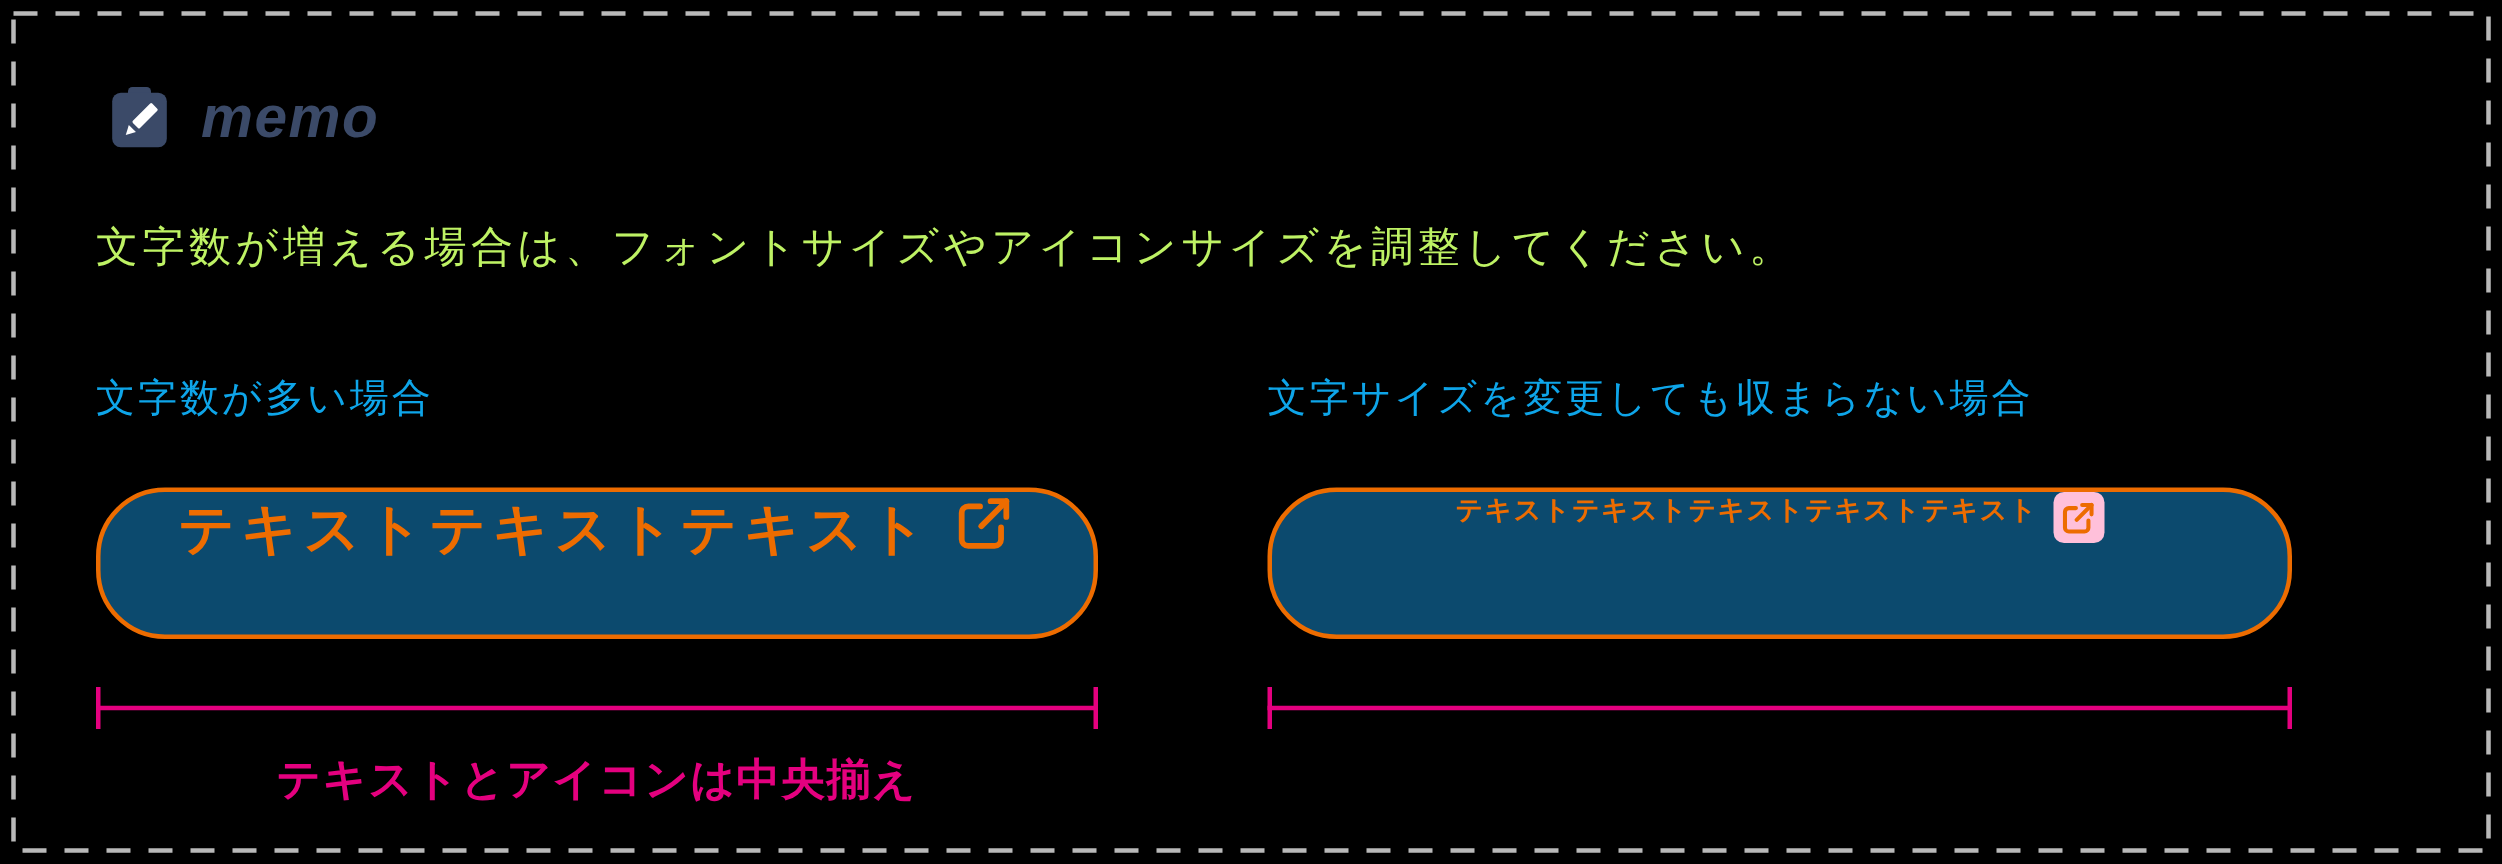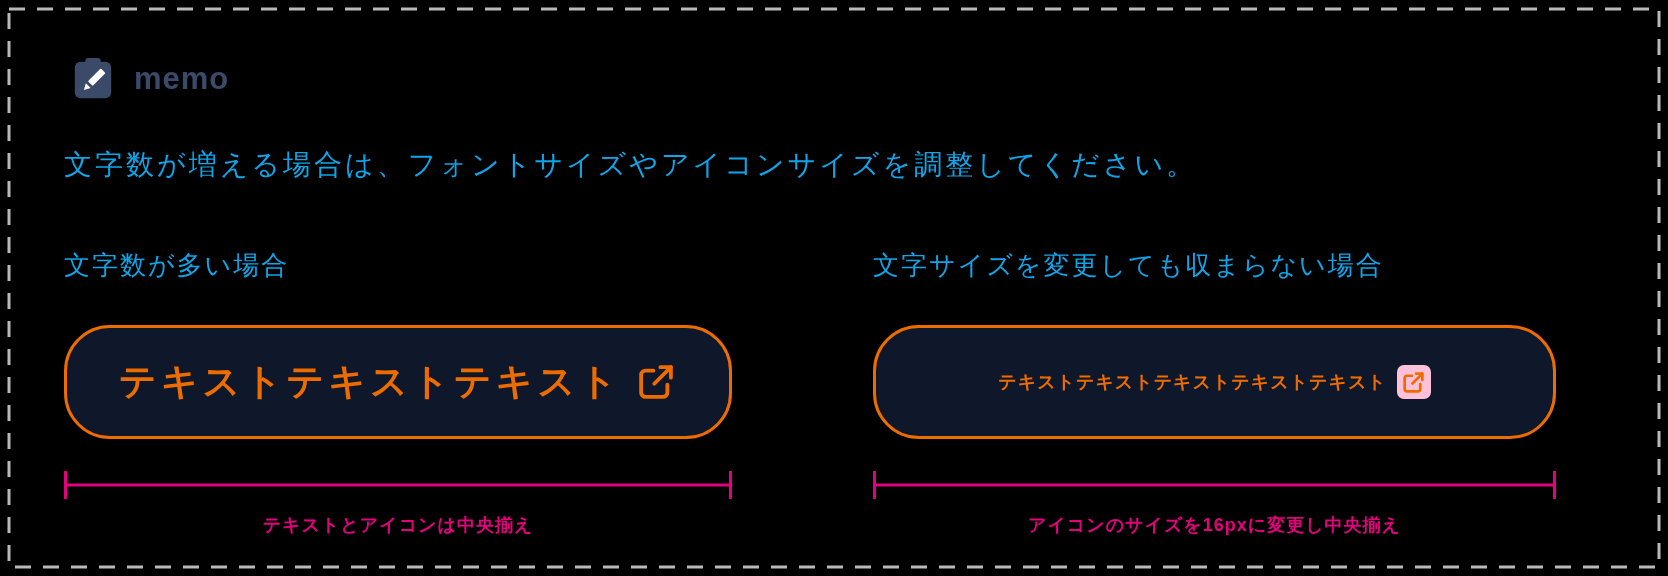--- a/index.html
+++ b/index.html
@@ -1,40 +1,40 @@
 <!DOCTYPE html>
 <html><head>
 <meta charset="utf-8">
 <style>
   html,body{margin:0;padding:0;background:#000;}
   .frame{position:relative;width:1668px;height:576px;background:#000000;overflow:hidden;
          font-family:"Liberation Sans","DejaVu Sans",sans-serif;}
   .dashed{position:absolute;left:0;top:0;}
   .header{position:absolute;left:70px;top:56px;display:flex;align-items:center;gap:18px;}
-  .header .title{font-size:31px;font-weight:700;color:#3b4a68;letter-spacing:1px;}
-  .desc{position:absolute;left:64px;top:146px;font-size:28px;color:#0ea5e9;letter-spacing:3px;}
+  .header .title{font-size:39px;font-weight:700;color:#3b4a68;letter-spacing:1px;font-style:italic;}
+  .desc{position:absolute;left:64px;top:146px;font-size:28px;color:#bef264;letter-spacing:3px;}
   .col{position:absolute;top:248px;}
   .col1{left:64px;width:668px;}
-  .col2{left:845px;width:683px;margin-left:28px;}
+  .col2{left:845px;width:683px;}
   .case-label{font-size:26px;color:#0ea5e9;letter-spacing:2px;margin-bottom:42px;white-space:nowrap;}
-  .pill{box-sizing:border-box;height:114px;background:#0f172a;border:3px solid #ed6c00;border-radius:46px;
-        display:flex;align-items:center;justify-content:center;cursor:pointer;}
+  .pill{box-sizing:border-box;height:101px;background:#0c4a6e;border:3px solid #ed6c00;border-radius:46px;
+        display:flex;align-items:flex-start;justify-content:center;cursor:pointer;}
   .pill-text{color:#ed6c00;font-weight:700;white-space:nowrap;}
   .col1 .pill-text{font-size:37px;letter-spacing:4px;}
   .col2 .pill-text{font-size:18px;letter-spacing:1px;}
   .icon-lg{width:42px;height:42px;margin-left:14px;flex:none;}
   .icon-wrap{width:34px;height:34px;margin-left:10px;background:#ffc0da;border-radius:7px;
              display:flex;align-items:center;justify-content:center;flex:none;}
   .icon-sm{width:25px;height:25px;}
   .mline{position:relative;height:28px;margin-top:32px;}
   .mline .bar{position:absolute;left:0;right:0;top:50%;height:3px;transform:translateY(-50%);background:#e4007f;}
   .mline .cap{position:absolute;top:0;bottom:0;width:3px;background:#e4007f;}
   .mline .capL{left:0;}
   .mline .capR{right:0;}
-  .annot{margin-top:14px;text-align:center;font-size:18px;font-weight:600;color:#e4007f;letter-spacing:1px;white-space:nowrap;}
+  .annot{margin-top:14px;text-align:center;font-size:29px;font-weight:600;color:#e4007f;letter-spacing:1px;white-space:nowrap;}
 </style>
 </head>
 <body>
 
 <div class="frame">
 
   <svg class="dashed" width="1668" height="576" viewBox="0 0 1668 576" aria-hidden="true">
     <rect x="9" y="9" width="1650" height="558" fill="none" stroke="#b9b9b9" stroke-width="3" stroke-dasharray="16 12"></rect>
   </svg>
 
@@ -86,16 +86,15 @@
         </svg>
       </span>
     </div>
 
     <div class="mline">
       <span class="cap capL"></span>
       <span class="bar"></span>
       <span class="cap capR"></span>
     </div>
 
-    <div class="annot">アイコンのサイズを16pxに変更し中央揃え</div>
   </div>
 
 </div>
 
 </body></html>

